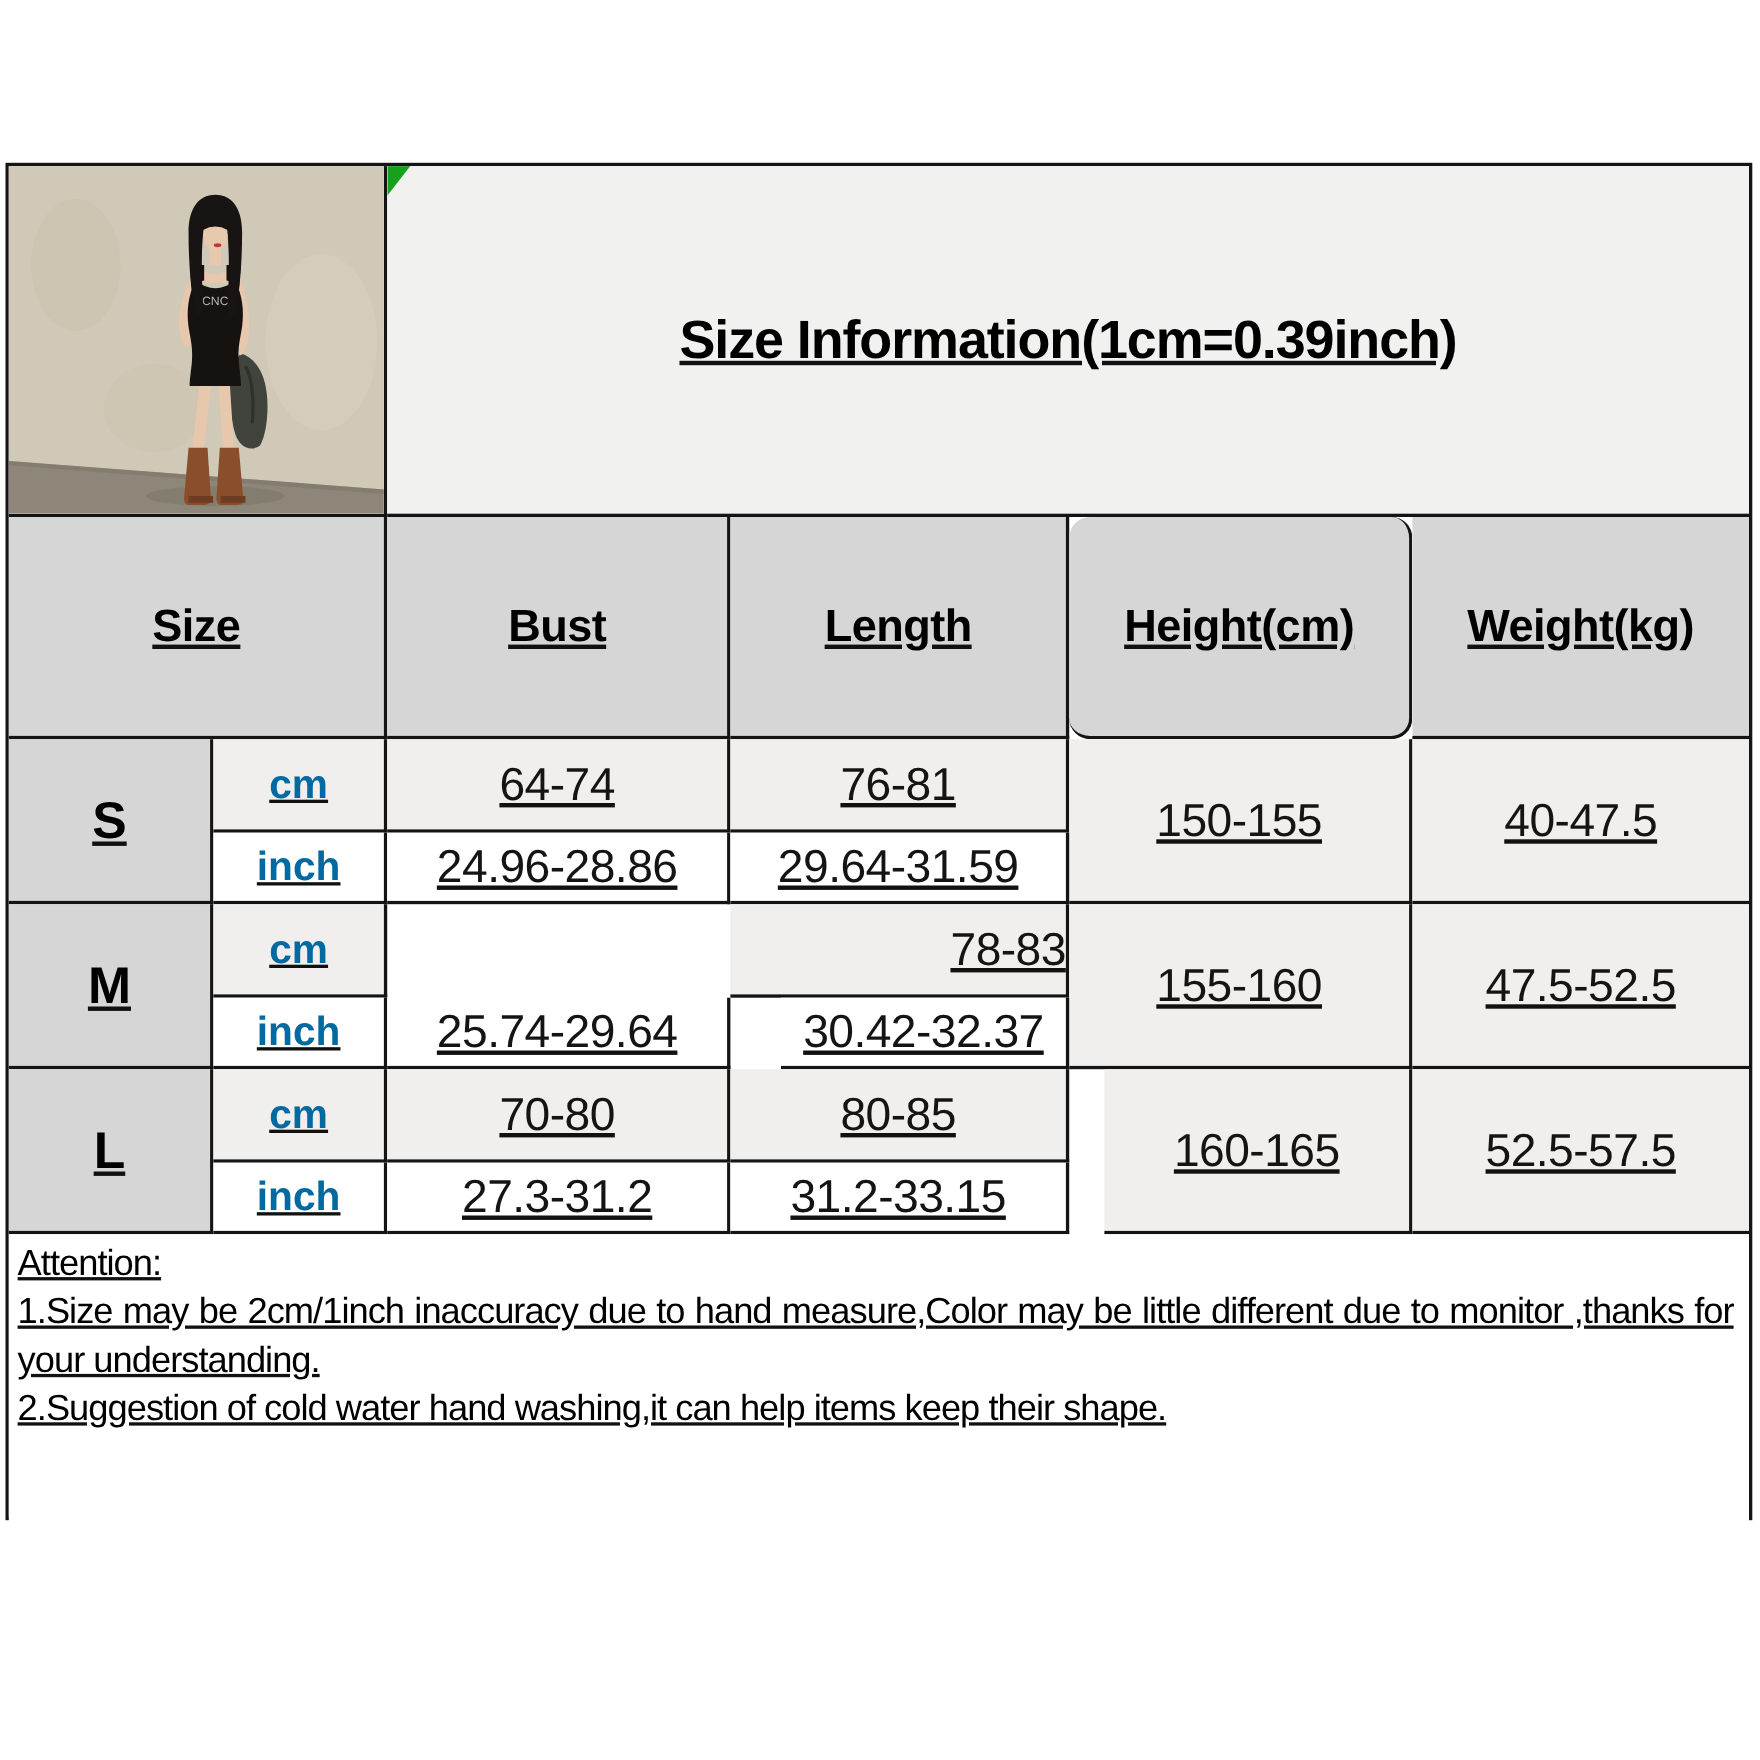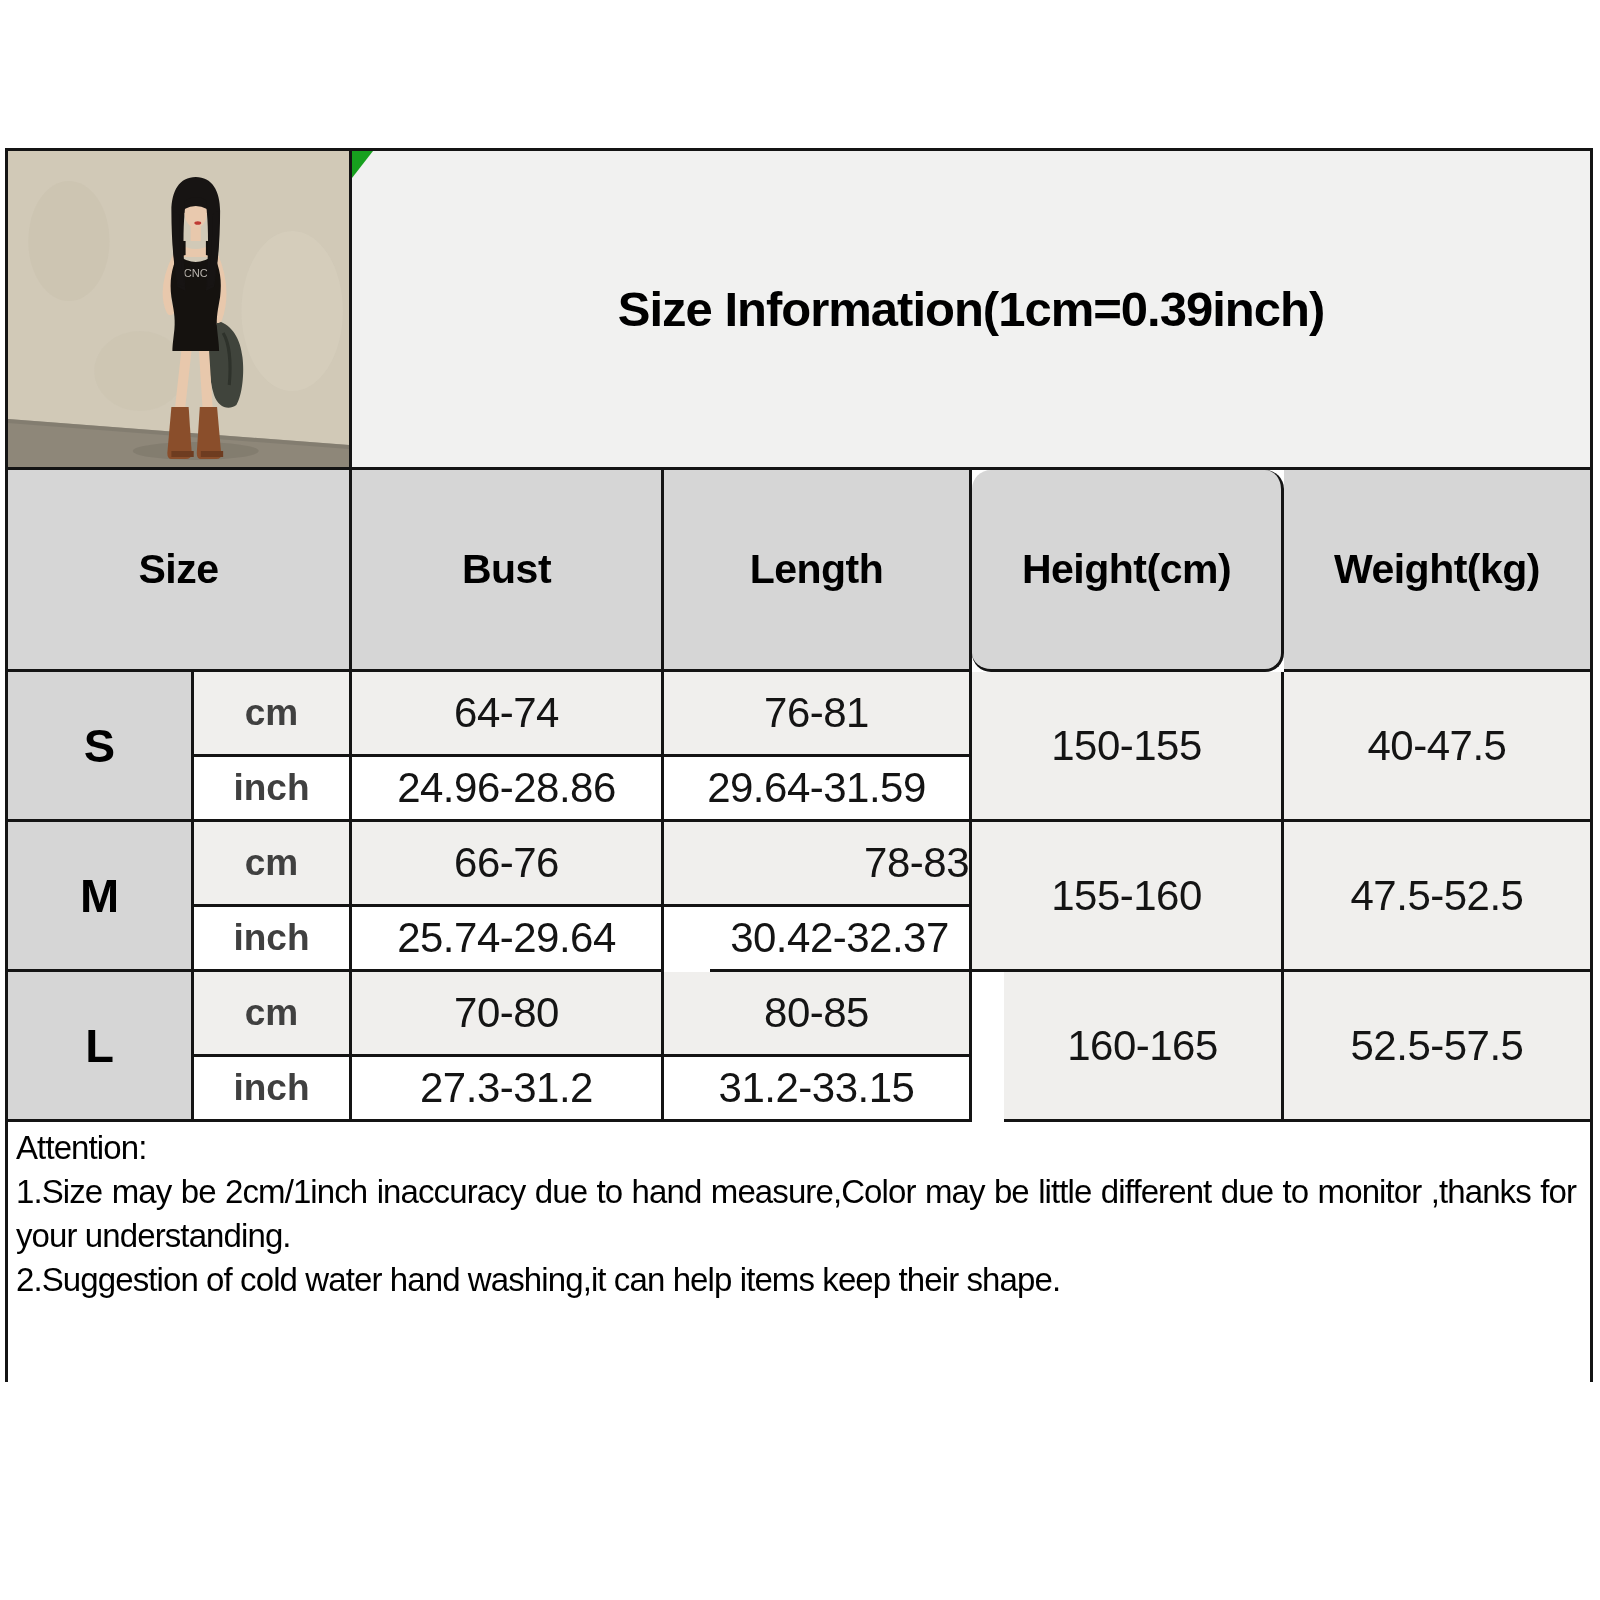--- a/index.html
+++ b/index.html
@@ -11,20 +11,21 @@
   }
   .sheet {
     position: absolute;
     left: 5px; top: 148px;
     width: 1588px; height: 1234px;
     border: 3px solid #141414;
     background: #fff;
     display: grid;
     grid-template-columns: 186px 158px 312px 308px 312px 306px;
     grid-template-rows: 319px 202px 85px 65px 85px 65px 85px 65px 338px;
+    text-decoration: underline;
   }
   .cell {
     display: flex;
     align-items: center;
     justify-content: center;
     border-right: 3px solid #141414;
     border-bottom: 3px solid #141414;
     overflow: hidden;
   }
   .no-r { border-right: none; }
@@ -46,21 +47,21 @@
   .corner-flag {
     position: absolute;
     top: 0; left: 0;
     width: 21px; height: 27px;
     background: #17a01e;
     clip-path: polygon(0 0, 100% 0, 0 100%);
   }
 
   .header-label { font-size: 41px; font-weight: bold; color: #000; letter-spacing: -0.5px; }
   .size-label   { font-size: 47px; font-weight: bold; color: #000; }
-  .unit-label   { font-size: 37px; font-weight: bold; color: #404040; }
+  .unit-label   { font-size: 37px; font-weight: bold; color: #0369a1; }
   .data-val     { font-size: 42px; color: #141414; letter-spacing: -0.5px; }
 
   .attention-cell {
     grid-column: 1 / 7;
     grid-row: 9;
     background: #fff;
     padding: 4px 14px 0 8px;
     font-size: 33px;
     line-height: 1.33;
     letter-spacing: -0.9px;
@@ -168,23 +169,20 @@
   <div class="cell bg-white" style="grid-column:4/5; grid-row:4;">
     <span class="data-val">29.64-31.59</span>
   </div>
 
   <div class="cell bg-head" style="grid-column:1/2; grid-row:5/7;">
     <span class="size-label">M</span>
   </div>
   <div class="cell bg-light" style="grid-column:2/3; grid-row:5;">
     <span class="unit-label">cm</span>
   </div>
-  <div class="cell bg-light" style="grid-column:3/4; grid-row:5;">
-    <span class="data-val">66-76</span>
-  </div>
   <div class="cell bg-light" style="grid-column:4/5; grid-row:5;justify-content:flex-end;">
     <span class="data-val">78-83</span>
   </div>
   <div class="cell bg-light" style="grid-column:5/6; grid-row:5/7;">
     <span class="data-val">155-160</span>
   </div>
   <div class="cell bg-light no-r" style="grid-column:6/7; grid-row:5/7;">
     <span class="data-val">47.5-52.5</span>
   </div>
   <div class="cell bg-white" style="grid-column:2/3; grid-row:6;">

